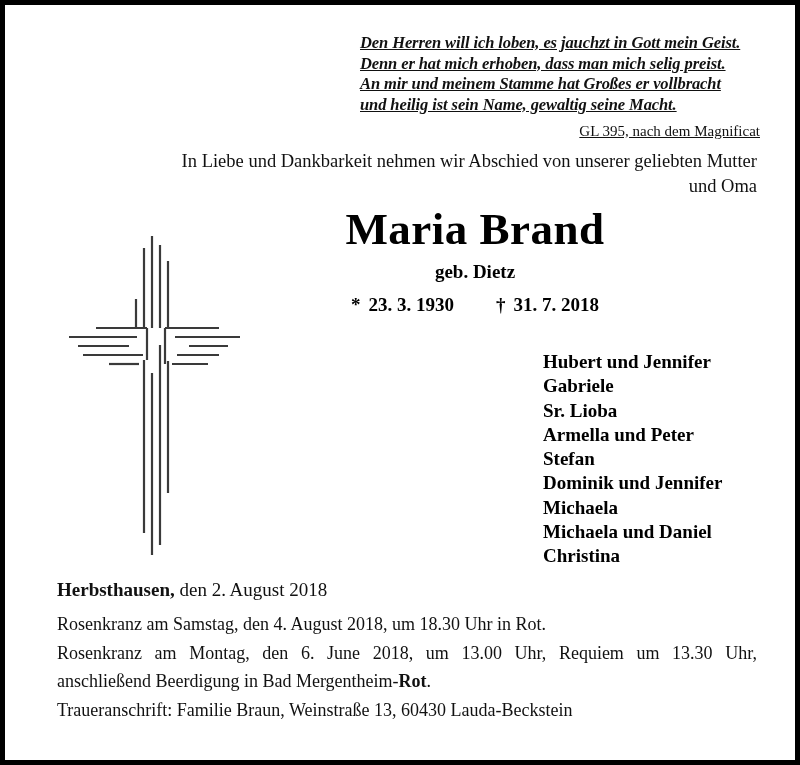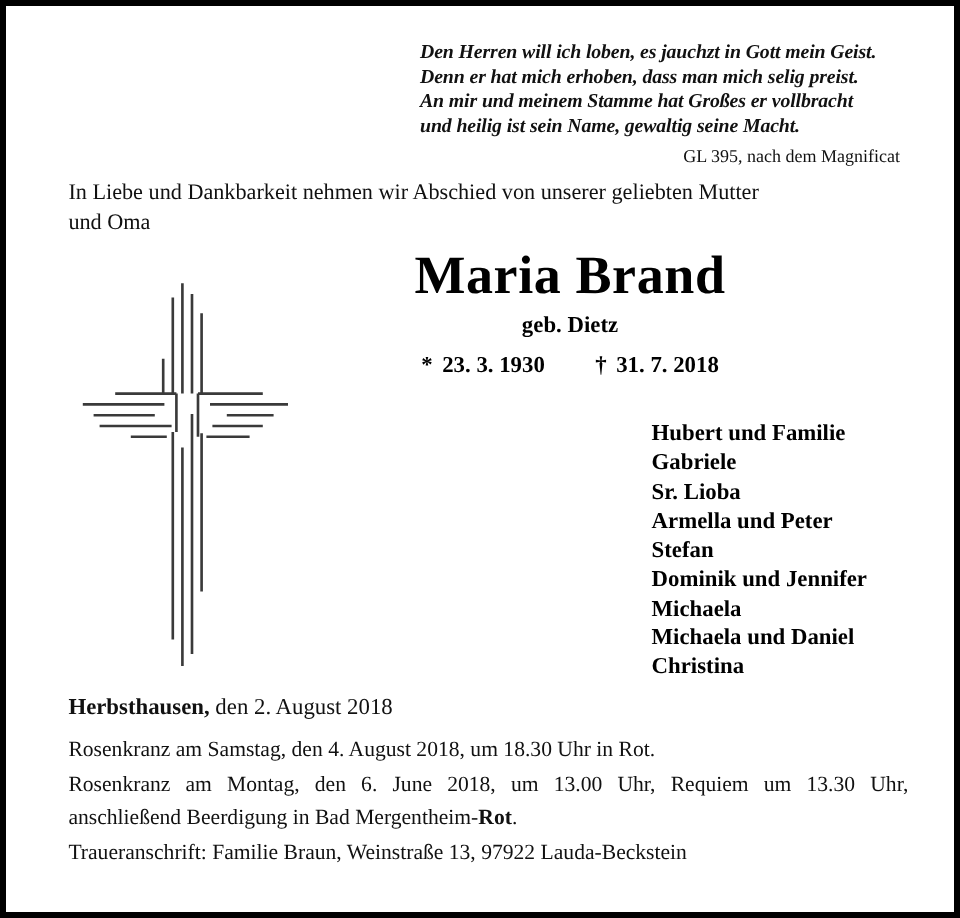--- a/index.html
+++ b/index.html
@@ -15,23 +15,24 @@
     box-sizing: border-box;
     border: 5px solid #000000;
     overflow: hidden;
     font-family: "Liberation Serif", "DejaVu Serif", serif;
     color: #111111;
   }
 
   
   .verse {
     position: absolute;
-    left: 345px;
+    left: 355px;
     top: 28px;
     width: 400px;
+    text-decoration: underline;
   }
   .verse-line {
     font-family: "Liberation Serif", "DejaVu Serif", serif;
     font-style: italic;
     font-weight: bold;
     font-size: 16.5px;
     line-height: 20.5px;
     letter-spacing: -0.1px;
     white-space: nowrap;
     color: #111;
@@ -51,21 +52,21 @@
   
   .intro {
     position: absolute;
     left: 52px;
     top: 144px;
     width: 700px;
     font-size: 18.5px;
     line-height: 25px;
     color: #111;
   }
-  .intro span { display: block; white-space: nowrap; }
+  .intro span { display: block; white-space: nowrap; text-align: right; }
 
   
   .name-block {
     position: absolute;
     left: 210px;
     top: 198px;
     width: 520px;
     text-align: center;
   }
   .deceased-name {
@@ -182,40 +183,40 @@
       </span>
       <span class="date-gap"></span>
       <span class="date-group">
         <span class="date-sym">†</span>
         <span>31. 7. 2018</span>
       </span>
     </div>
   </div>
 
   <div class="mourners">
-    <div class="mourner">Hubert und Familie</div>
+    <div class="mourner">Hubert und Jennifer</div>
     <div class="mourner">Gabriele</div>
     <div class="mourner">Sr. Lioba</div>
     <div class="mourner">Armella und Peter</div>
     <div class="mourner">Stefan</div>
     <div class="mourner">Dominik und Jennifer</div>
     <div class="mourner">Michaela</div>
     <div class="mourner">Michaela und Daniel</div>
     <div class="mourner">Christina</div>
   </div>
 
   <div class="place-line">
     <b>Herbsthausen,</b><span> den 2. August 2018</span>
   </div>
 
   <div class="details">
     <div class="detail-line">Rosenkranz am Samstag, den 4. August 2018, um 18.30 Uhr in Rot.</div>
     <div class="detail-line justify">Rosenkranz am Montag, den 6. June 2018, um 13.00 Uhr, Requiem um 13.30 Uhr,</div>
     <div class="detail-line"><span>anschließend Beerdigung in Bad Mergentheim-</span><b>Rot</b><span>.</span></div>
-    <div class="detail-line">Traueranschrift: Familie Braun, Weinstraße 13, 97922 Lauda-Beckstein</div>
+    <div class="detail-line">Traueranschrift: Familie Braun, Weinstraße 13, 60430 Lauda-Beckstein</div>
   </div>
 
   <div class="cross-wrap">
     <svg width="205" height="330" viewBox="0 0 205 330" aria-hidden="true">
       <g stroke="#3a3a3a" stroke-width="2.2" stroke-linecap="butt" fill="none">
 
         <line x1="81" y1="66" x2="81" y2="95"></line>
         <line x1="89" y1="15" x2="89" y2="95"></line>
         <line x1="97" y1="3" x2="97" y2="95"></line>
         <line x1="105" y1="12" x2="105" y2="95"></line>

